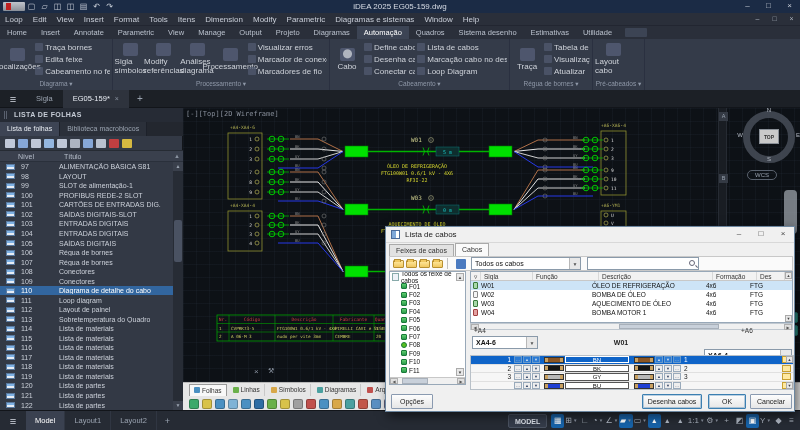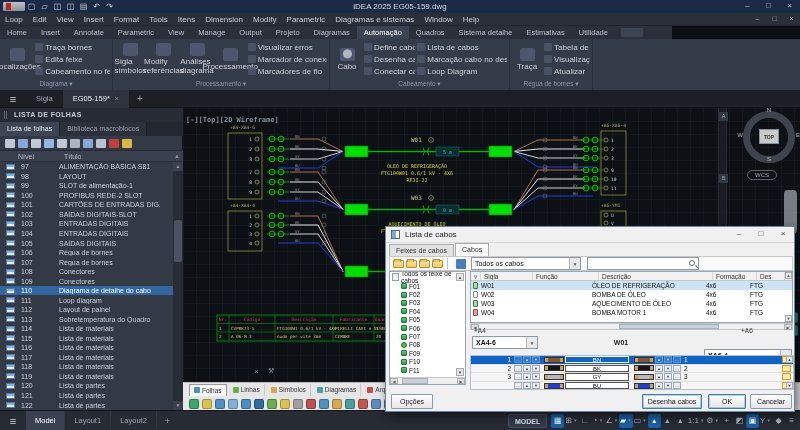--- a/index.html
+++ b/index.html
@@ -18,21 +18,21 @@
   .winbtn{width:21px;height:13px;line-height:12px;text-align:center;color:#c6ccd6;font-size:8px;}
   #tb-right{position:absolute;right:0;top:0;display:flex;}
 
   
   #menubar{left:0;top:13px;width:800px;height:13px;background:#2a2f3a;display:flex;align-items:center;border-bottom:1px solid #222631;}
   .mi{padding:0 5px;color:#c9ced8;font-size:8px;line-height:13px;}
   #mb-right{position:absolute;right:0;top:0;display:flex;}
   .docbtn{width:17px;height:13px;line-height:12px;text-align:center;color:#aab2bd;font-size:7px;}
 
   
-  #rtabs{left:0;top:26px;width:672px;height:13px;background:#2a2f3a;display:flex;align-items:flex-end;}
+  #rtabs{left:0;top:26px;width:800px;height:13px;background:#2a2f3a;display:flex;align-items:flex-end;}
   .rtab{padding:0 7px;font-size:7.5px;line-height:13px;color:#b9c0cc;}
   .rtab.active{background:#3c4454;color:#fff;}
   #rtab-extra{width:22px;height:9px;margin-left:6px;margin-bottom:2px;background:#3c4454;border-radius:1px;color:#9aa;font-size:6px;line-height:9px;text-align:center;}
 
   
   #ribbon{left:0;top:39px;width:800px;height:51px;background:#343b49;display:flex;}
   .panel{height:100%;border-right:1px solid #2a3040;display:flex;flex-direction:column;overflow:hidden;}
   .panel-body{flex:1;display:flex;align-items:center;padding:1px 2px;gap:2px;overflow:hidden;}
   .panel-label{height:11px;text-align:center;color:#8f98a8;font-size:6.5px;line-height:10px;white-space:nowrap;overflow:hidden;}
   .rbig{width:36px;min-width:30px;display:flex;flex-direction:column;align-items:center;gap:1px;}
@@ -71,21 +71,21 @@
   .srow .num{width:26px;margin-left:6px;}
   .srow .ttl{margin-left:12px;overflow:hidden;}
   #sb-scroll{left:173px;top:54px;width:10px;height:248px;background:#272c35;}
   .sarrow{width:10px;height:9px;background:#3a404c;color:#9aa3b0;font-size:5px;text-align:center;line-height:9px;}
   #sb-thumb{position:absolute;left:1px;top:58px;width:8px;height:42px;background:#4a5262;border-radius:2px;}
 
   
   #canvas{left:183px;top:108px;width:617px;height:302px;background:#0d1116;
      background-image:linear-gradient(rgba(110,130,160,.06) 1px,transparent 1px),linear-gradient(90deg,rgba(110,130,160,.06) 1px,transparent 1px);
      background-size:13px 13px;overflow:hidden;}
-  #vplabel{left:3px;top:8px;color:#868d99;font-size:7px;font-family:"DejaVu Sans Mono",monospace;font-weight:bold;}
+  #vplabel{left:3px;top:2px;color:#868d99;font-size:7px;font-family:"DejaVu Sans Mono",monospace;}
   #diagram{position:absolute;left:0;top:0;}
   
   #cmdx{left:71px;top:259px;color:#8a93a0;font-size:8px;}
   #cmdwrench{left:85px;top:259px;color:#8a93a0;font-size:7px;}
   #cmdbox{left:101px;top:256px;width:98px;height:15px;background:#2b303a;border:1px solid #4a525e;border-radius:2px;display:flex;align-items:center;padding:0 3px;gap:3px;}
   #cmdbox .ci{width:9px;height:9px;background:#454c5a;border-radius:1px;color:#b8bfcc;font-size:5px;text-align:center;line-height:9px;}
   #cmdtext{color:#dde2ea;font-size:7.5px;font-family:"DejaVu Sans Mono",monospace;}
   
   #dock{left:0;top:274px;width:617px;height:28px;background:#e6e6e6;border-top:1px solid #b8b8b8;}
   #dock-tabs{display:flex;align-items:center;height:13px;padding-left:6px;gap:2px;}
@@ -234,21 +234,21 @@
       <div class="rtab">Insert</div>
       <div class="rtab">Annotate</div>
       <div class="rtab">Parametric</div>
       <div class="rtab">View</div>
       <div class="rtab">Manage</div>
       <div class="rtab">Output</div>
       <div class="rtab">Projeto</div>
       <div class="rtab">Diagramas</div>
       <div class="rtab active">Automação</div>
       <div class="rtab">Quadros</div>
-      <div class="rtab">Sistema detalhe</div>
+      <div class="rtab">Sistema desenho</div>
       <div class="rtab">Estimativas</div>
       <div class="rtab">Utilidade</div>
       <div id="rtab-extra"></div>
     </div>
 
   <div id="ribbon" class="abs">
       <div class="panel" style="width: 113px;">
         <div class="panel-body">
           <div class="rbig">
             <div class="ric"></div>
@@ -358,20 +358,29 @@
               <div class="ric"></div>
               <div class="lbl">Visualização</div>
             </div>
             <div class="rsmall">
               <div class="ric"></div>
               <div class="lbl">Atualizar</div>
             </div>
           </div>
         </div>
         <div class="panel-label">Régua de bornes ▾</div>
+      </div>
+      <div class="panel" style="width: 52px;">
+        <div class="panel-body">
+          <div class="rbig">
+            <div class="ric"></div>
+            <div class="lbl">Layout cabo</div>
+          </div>
+        </div>
+        <div class="panel-label">Pré-cabeados ▾</div>
       </div>
     </div>
 
   <div id="ftabs" class="abs">
     <span id="hamburger">≡</span>
     <div id="ftab-list" class="flex">
         <div class="ftab">Sigla</div>
         <div class="ftab active">EG05-159*<span class="x">×</span></div>
       </div>
     <span id="ftab-plus">+</span>

